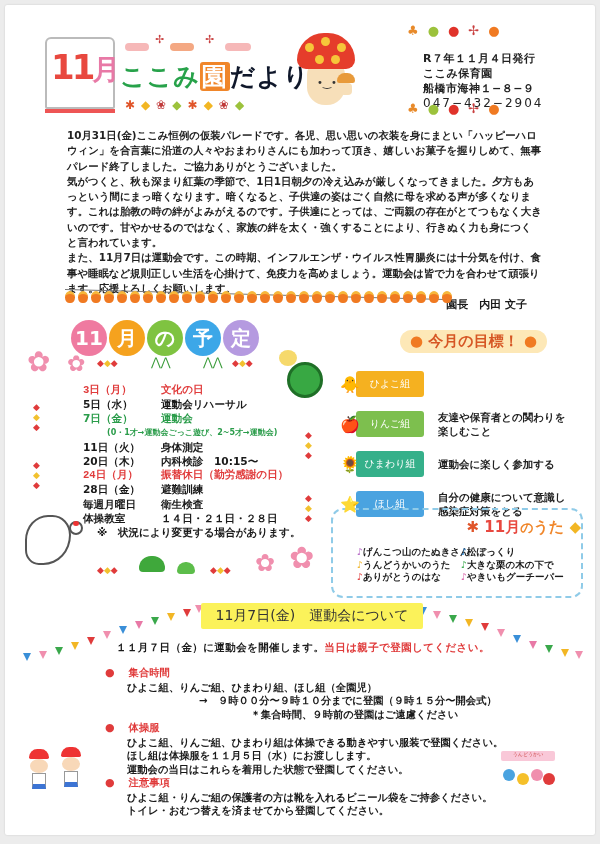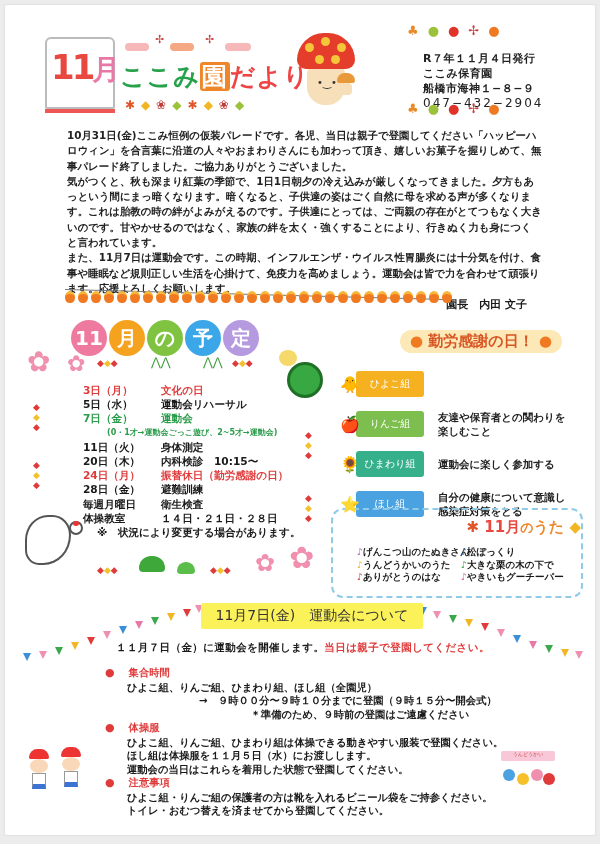--- a/index.html
+++ b/index.html
@@ -19,21 +19,21 @@
     .month-big {
       position: absolute; left: 46px; top: 42px; font-family: "DejaVu Sans", sans-serif;
       font-weight: bold; font-size: 34px; color: #e8483f; letter-spacing: -3px;
     }
     .month-big .tsuki { color: #e879a6; font-size: 28px; }
     .title-main {
       position: absolute; left: 115px; top: 55px; font-weight: bold; font-size: 25px;
       letter-spacing: 1px;
     }
     .title-main .g { color: #27a24a; }
-    .title-main .o { color: #ef4444; }
+    .title-main .o { color: #0f172a; }
     .title-main .en { background: #f0862a; color: #fff; padding: 0 2px; border-radius: 3px; }
     .cloud { position: absolute; height: 8px; border-radius: 6px; }
     .dragonfly { position: absolute; font-size: 11px; color: #c94040; }
     .leaf-row { position: absolute; left: 120px; top: 93px; font-size: 12px; letter-spacing: 6px; }
     .mushroom { position: absolute; left: 292px; top: 28px; width: 60px; height: 80px; }
     .cap { position: absolute; left: 0; top: 0; width: 58px; height: 36px; background: #e53d2b; border-radius: 30px 30px 10px 10px; }
     .dot { position: absolute; width: 9px; height: 9px; border-radius: 50%; background: #f6c63a; }
     .stem { position: absolute; left: 10px; top: 28px; width: 38px; height: 44px; background: #f7dfb9; border-radius: 14px 14px 18px 18px; }
     .face { position: absolute; left: 20px; top: 44px; font-size: 10px; color: #333; }
     .small-mush { position: absolute; left: 332px; top: 68px; width: 18px; height: 26px; }
@@ -51,21 +51,21 @@
 
     
     .sched-title { position: absolute; left: 66px; top: 315px; display: flex; gap: 2px; }
     .bubble { width: 36px; height: 36px; border-radius: 50%; display: flex; align-items: center; justify-content: center; color: #fff; font-weight: bold; font-size: 20px; }
     .flower { position: absolute; color: #f08fae; font-size: 28px; line-height: 1; }
     .diamond-col { position: absolute; font-size: 9px; line-height: 10px; }
     .schedule { position: absolute; left: 78px; top: 378px; font-size: 10.6px; line-height: 14.2px; font-weight: bold; }
     .schedule .row { display: flex; white-space: nowrap; }
     .schedule .d { width: 78px; display: inline-block; }
     .schedule .note { font-size: 8px; padding-left: 24px; }
-    .red { color: #e03b3b; }
+    .red { color: #e03b3b; font-family: Liberation Mono, monospace; }
     .green { color: #2a9c4a; }
     .turtle { position: absolute; left: 272px; top: 345px; width: 50px; height: 50px; }
     .turtle .shell { position: absolute; left: 10px; top: 12px; width: 36px; height: 36px; border-radius: 50%; background: #38a843; border: 3px solid #1f6f27; }
     .turtle .head { position: absolute; left: 2px; top: 0; width: 18px; height: 16px; background: #f6d96b; border-radius: 50%; }
     .crane { position: absolute; left: 20px; top: 510px; width: 66px; height: 70px; }
     .crane .wing { position: absolute; left: 0; top: 0; width: 46px; height: 50px; border: 2px solid #555; border-radius: 50% 40% 60% 30%; background: #fff; }
     .crane .crown { position: absolute; left: 44px; top: 6px; width: 14px; height: 14px; border-radius: 50%; background: #fff; border: 2px solid #555; }
     .crane .crown:before { content: ""; position: absolute; left: 2px; top: -2px; width: 6px; height: 5px; background: #e33; border-radius: 50%; }
 
     
@@ -151,21 +151,21 @@
       <div>ここみ保育園</div>
       <div>船橋市海神１−８−９</div>
       <div class="phone">047−432−2904</div>
     </div>
     <div class="icon-row" style="top:96px;">
       <span style="color:#e88a2a">♣</span><span style="color:#9cc23c">●</span><span style="color:#e0332a">●</span><span style="color:#c94040">✢</span><span style="color:#f07a22">●</span>
     </div>
   </div>
 
   <div class="greeting">
-    <p>10月31日(金)ここみ恒例の仮装パレードです。各児、当日は親子で登園してください「ハッピーハロウィン」を合言葉に沿道の人々やおまわりさんにも加わって頂き、嬉しいお菓子を握りしめて、無事パレード終了しました。ご協力ありがとうございました。</p>
+    <p>10月31日(金)ここみ恒例の仮装パレードです。各児、思い思いの衣装を身にまとい「ハッピーハロウィン」を合言葉に沿道の人々やおまわりさんにも加わって頂き、嬉しいお菓子を握りしめて、無事パレード終了しました。ご協力ありがとうございました。</p>
     <p>気がつくと、秋も深まり紅葉の季節で、1日1日朝夕の冷え込みが厳しくなってきました。夕方もあっという間にまっ暗くなります。暗くなると、子供達の姿はごく自然に母を求める声が多くなります。これは胎教の時の絆がよみがえるのです。子供達にとっては、ご両親の存在がとてつもなく大きいのです。甘やかせるのではなく、家族の絆を太く・強くすることにより、行きぬく力も身につくと言われています。</p>
     <p>また、11月7日は運動会です。この時期、インフルエンザ・ウイルス性胃腸炎には十分気を付け、食事や睡眠など規則正しい生活を心掛けて、免疫力を高めましょう。運動会は皆で力を合わせて頑張ります。応援よろしくお願いします。</p>
   </div>
   <div class="signature">園長　内田 文子</div>
 
   <div class="lantern-row">
     <div class="string"></div>
     <div class="lantern" style="left:0px"></div>
       <div class="lantern" style="left:13px"></div>
       <div class="lantern" style="left:26px"></div>
@@ -288,21 +288,21 @@
   </div>
   <div class="diamond-col" style="left:92px;top:560px;"><span style="color:#e03b3b">◆</span><span style="color:#f2c12e">◆</span><span style="color:#e03b3b">◆</span></div>
   <div style="position:absolute;left:134px;top:551px;width:26px;height:16px;background:#3fa83b;border-radius:12px 12px 4px 4px;"></div>
   <div style="position:absolute;left:172px;top:557px;width:18px;height:12px;background:#5cbd4a;border-radius:10px 10px 4px 4px;"></div>
   <div class="diamond-col" style="left:205px;top:560px;"><span style="color:#e03b3b">◆</span><span style="color:#f2c12e">◆</span><span style="color:#e03b3b">◆</span></div>
   <div class="flower" style="left:250px;top:546px;font-size:24px;">✿</div>
   <div class="flower" style="left:284px;top:538px;font-size:30px;">✿</div>
 
   <div class="goal-header">
     <span class="sun">●</span>
-    <span>勤労感謝の日！</span>
+    <span>今月の目標！</span>
     <span class="sun">●</span>
   </div>
   <div class="goals">
     <div class="goal">
       <div class="badge-icon">🐥</div>
       <div class="label" style="background:#f5b120">ひよこ組</div>
     </div>
     <div class="goal">
       <div class="badge-icon">🍎</div>
       <div class="label" style="background:#7dbf4e">りんご組</div>
@@ -373,21 +373,21 @@
   <div class="sports-title">11月7日(金)　運動会について</div>
 
   <div class="sports-intro">
     <span>１１月７日（金）に運動会を開催します。</span><span class="emph">当日は親子で登園してください。</span>
   </div>
 
   <div class="sec" style="top:661px;">
     <div><span class="bullet">●</span><span class="head">集合時間</span></div>
     <div class="body">ひよこ組、りんご組、ひまわり組、ほし組（全園児）</div>
     <div class="body" style="white-space:pre">　　　　　　　→　９時００分〜９時１０分までに登園（９時１５分〜開会式）</div>
-    <div class="body" style="white-space:pre">　　　　　　　　　　　　＊準備のため、９時前の登園はご遠慮ください</div>
+    <div class="body" style="white-space:pre">　　　　　　　　　　　　＊集合時間、９時前の登園はご遠慮ください</div>
   </div>
 
   <div class="sec" style="top:716px;">
     <div><span class="bullet">●</span><span class="head">体操服</span></div>
     <div class="body">ひよこ組、りんご組、ひまわり組は体操できる動きやすい服装で登園ください。</div>
     <div class="body">ほし組は体操服を１１月５日（水）にお渡しします。</div>
     <div class="body">運動会の当日はこれらを着用した状態で登園してください。</div>
   </div>
 
   <div class="sec" style="top:771px;">

